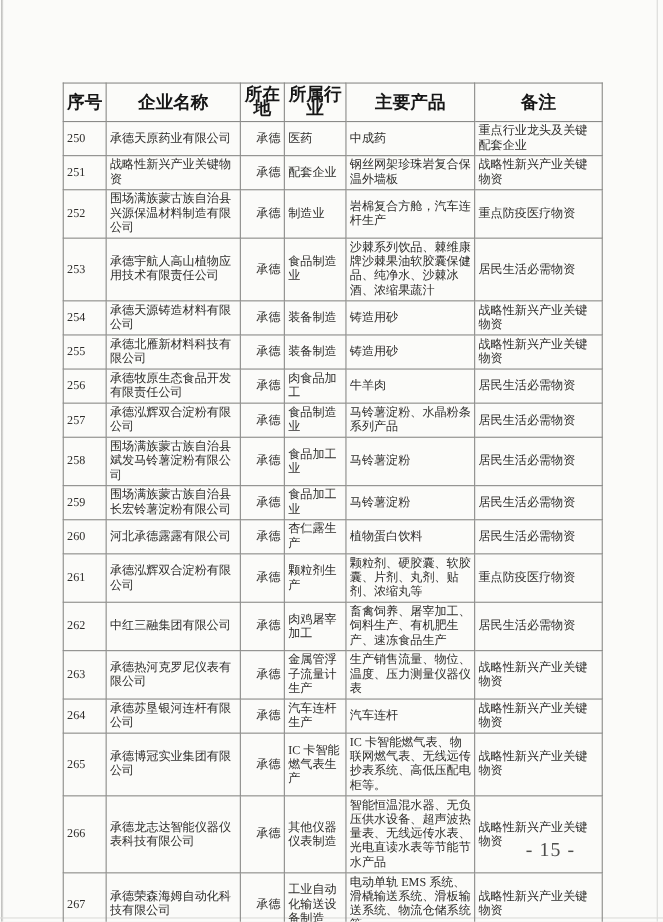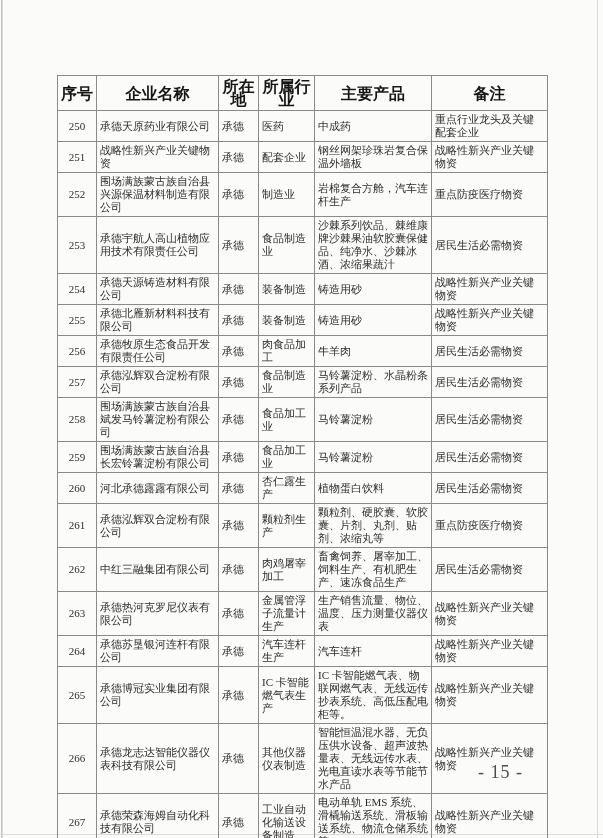--- a/index.html
+++ b/index.html
@@ -25,22 +25,22 @@
     border:1px solid #8a8a88;
     padding:2px 3px;
     vertical-align:middle;
     word-break:break-all;
     overflow:hidden;
   }
   table.main th{
     font-size:16px;font-weight:bold;color:#161616;
     text-align:center;height:30px;padding:2px 1px;
   }
-  td.c-no{text-align:center;margin-top:28px;}
-  td.c-location{text-align:left;}
+  td.c-no{margin-top:28px;}
+  td.c-location{text-align:right;}
   td.c-name,td.c-industry,td.c-products,td.c-note{text-align:left;}
 
   .page-number{
     position:absolute;top:762px;right:80px;
     font-size:18px;color:#4d4d4b;letter-spacing:1px;white-space:pre;
   }
 </style>
 </head>
 <body>
 

